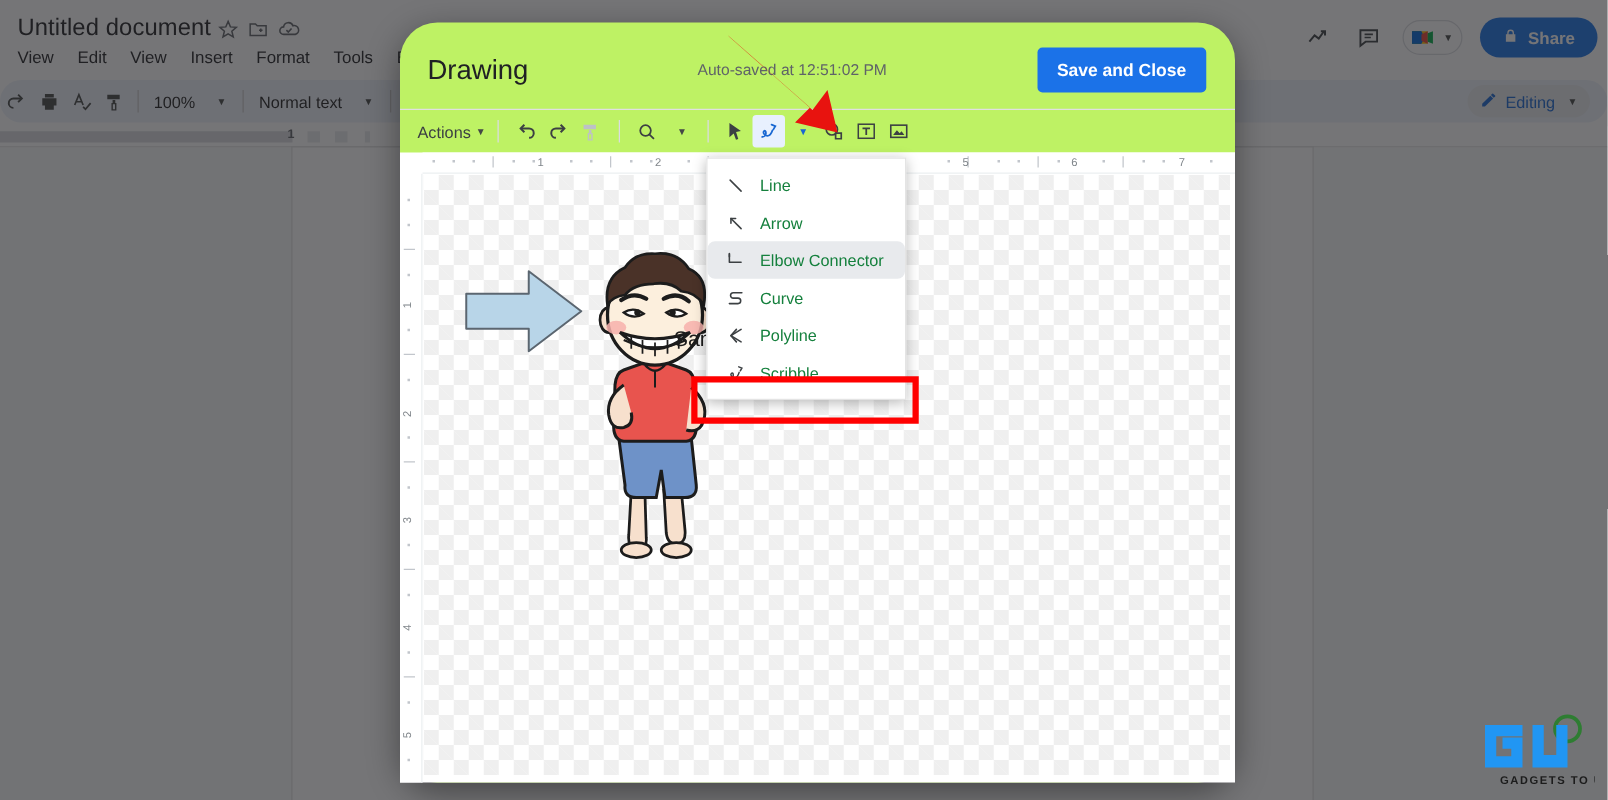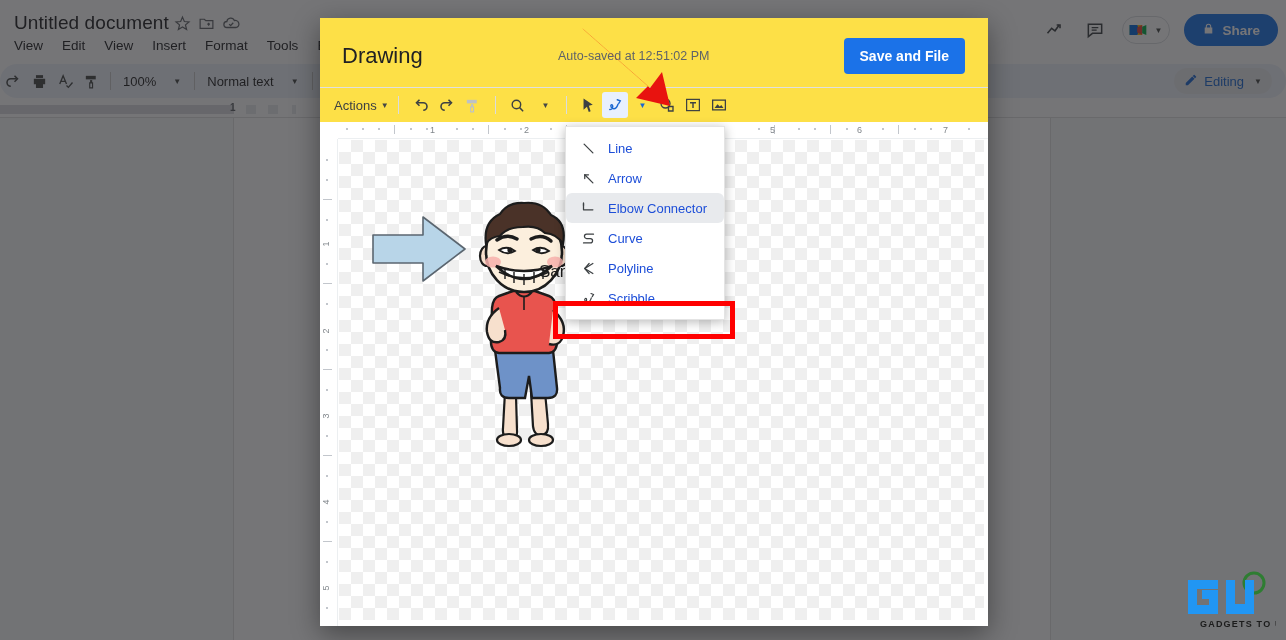--- a/index.html
+++ b/index.html
@@ -43,21 +43,21 @@
 
   .page-area { position:absolute; left:0; top:118px; width:1286px; height:522px; background:#f8f9fa; }
   .page { position:absolute; left:234px; top:0; width:816px; height:522px; background:#fff;
      box-shadow:0 0 0 1px #e0e0e0; }
 
   
   #scrim { position:absolute; inset:0; background:rgba(32,33,36,.62); }
 
   
   #dialog { position:absolute; left:320px; top:18px; width:668px; height:608px;
-     background:#fde047; box-shadow:0 8px 26px rgba(0,0,0,.4); }
+     background:#bef264; box-shadow:0 8px 26px rgba(0,0,0,.4);border-radius:30px; }
 
   .dlg-head { position:absolute; left:0; top:0; width:100%; height:70px;
      border-bottom:1px solid #e0e0e0; }
   .dlg-title { position:absolute; left:22px; top:38px; transform:translateY(-50%);
      font-size:22px; color:#202124; }
   .dlg-autosave { position:absolute; left:238px; top:38px; transform:translateY(-50%);
      font-size:12.5px; color:#5f6368; white-space:nowrap; }
   .dlg-save { position:absolute; right:23px; top:38px; transform:translateY(-50%);
      background:#1b72e8; color:#fff; height:36px; border-radius:4px; padding:0 16px;
      font-size:14px; font-weight:bold; display:flex; align-items:center; }
@@ -92,21 +92,21 @@
   
   .obj { position:absolute; }
 
   
   #shape-menu { position:absolute; left:565px; top:126px; width:160px;
      background:#fff; box-shadow:0 2px 10px rgba(0,0,0,.28); padding:6px 0;
      border:1px solid #e4e4e4; }
   .mi { height:30px; display:flex; align-items:center; gap:12px; padding:0 14px; }
   .mi.hl { background:#e8eaed;border-radius:6px; }
   .mi-ico { width:16px; height:16px; display:flex; align-items:center; justify-content:center; color:#3c4043; }
-  .mi-label { font-size:13px; color:#1d4ed8; white-space:nowrap; }
+  .mi-label { font-size:13px; color:#15803d; white-space:nowrap; }
 
   #scribble-box { position:absolute; left:553px; top:301px; width:182px; height:38px;
      border:5px solid #ff0000; pointer-events:none; }
 
   #red-arrow { position:absolute; left:578px; top:28px; width:120px; height:80px; pointer-events:none; }
 
   
   #watermark { position:absolute; right:10px; bottom:8px; width:96px; height:62px; }
 </style>
 </head>
@@ -271,21 +271,21 @@
   </div>
 </div>
 
 <div id="scrim"></div>
 
 <div id="dialog">
 
   <div class="dlg-head">
     <div class="dlg-title">Drawing</div>
     <div class="dlg-autosave">Auto-saved at 12:51:02 PM</div>
-    <div class="dlg-save">Save and File</div>
+    <div class="dlg-save">Save and Close</div>
   </div>
 
   <div class="dlg-toolbar">
     <div class="dtool-text">
       <span>Actions</span>
       <span class="caret">▼</span>
     </div>
     <div class="dsep"></div>
     <div class="dtool">
       <svg width="18" height="18" viewBox="0 0 24 24" fill="none" stroke="currentColor" stroke-width="2.1">

